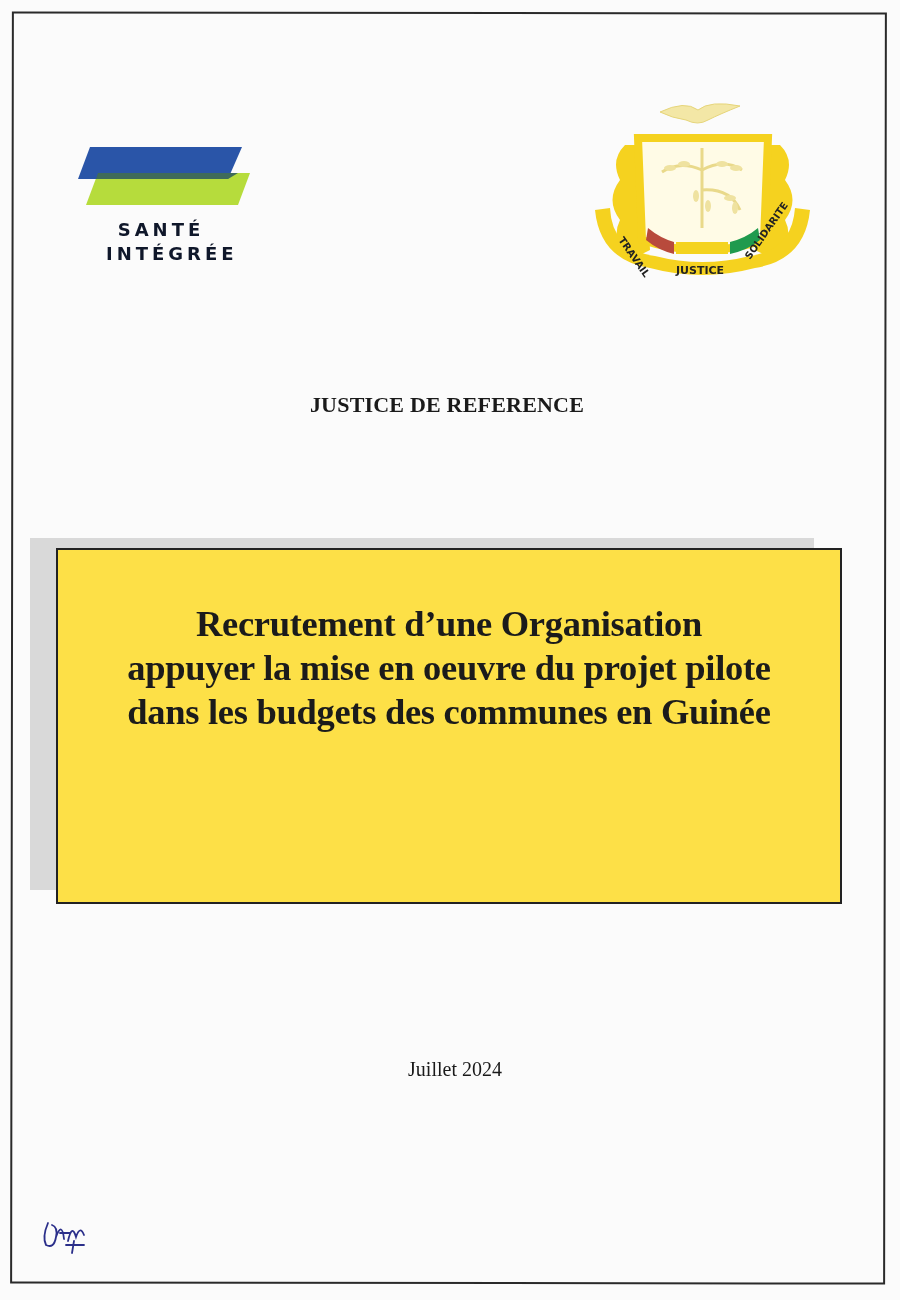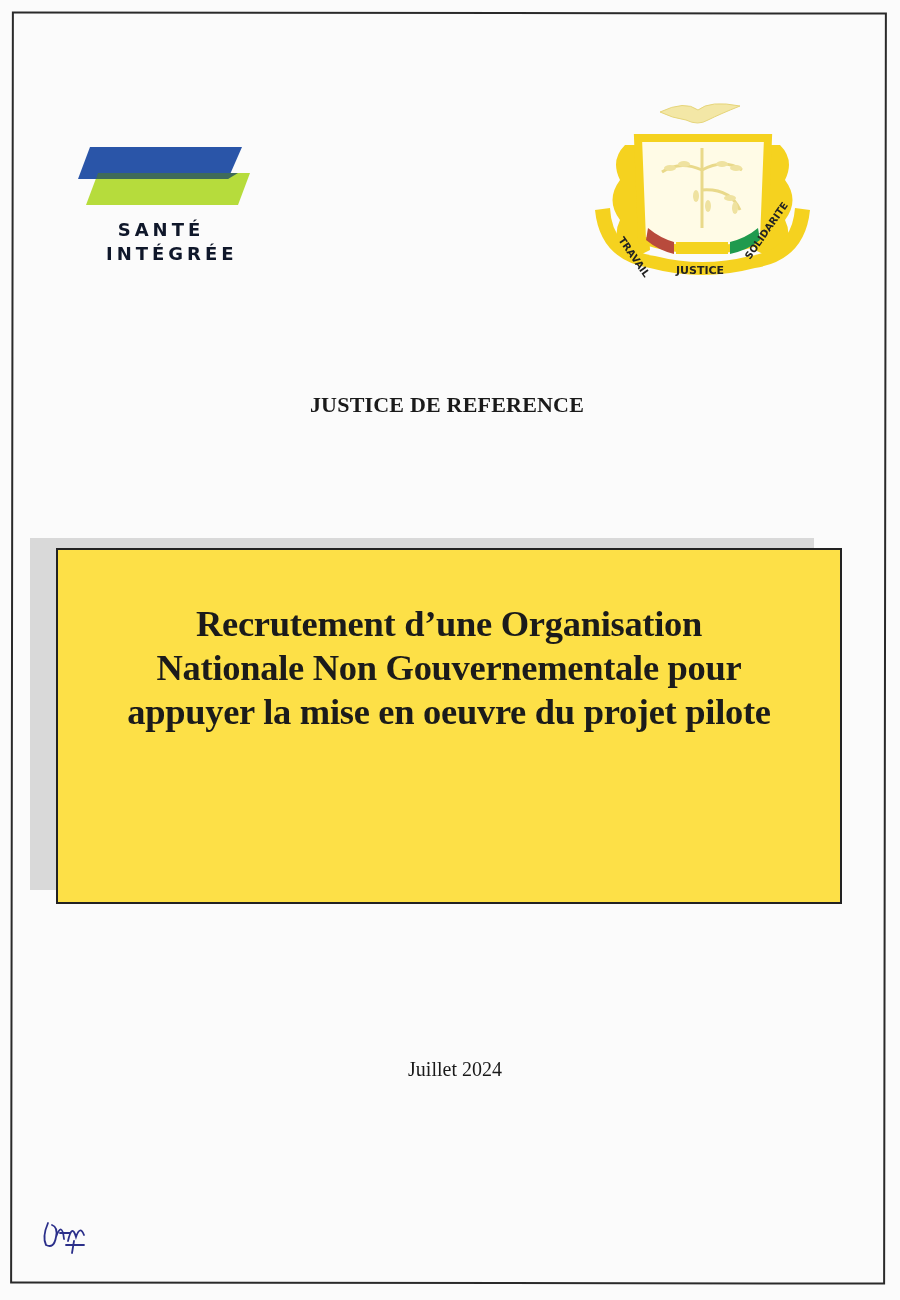--- a/index.html
+++ b/index.html
@@ -97,22 +97,22 @@
     <text x="160" y="160" font-family="DejaVu Sans, sans-serif" font-weight="bold" font-size="10" fill="#222" transform="rotate(-55 160 160)">SOLIDARITE</text>
   </svg>
 </div>
 
 <div class="tdr-title">JUSTICE DE REFERENCE</div>
 
 <div class="title-shadow"></div>
 <div class="title-box">
   <div class="title-text">
     <span class="title-line">Recrutement d’une Organisation</span>
-    <span class="title-line">Nationale Non Gouvernementale pour</span>
     <span class="title-line">appuyer la mise en oeuvre du projet pilote</span>
+    <span class="title-line">dans les budgets des communes en Guinée</span>
   </div>
 </div>
 
 <div class="date">Juillet 2024</div>
 
 <div class="signature">
   <svg width="60" height="45" viewBox="0 0 60 45">
     <path d="M10,8 Q4,22 8,30 Q16,34 18,22 Q20,12 14,10 M18,22 Q24,6 26,24 M22,18 L32,18 M30,26 Q34,8 38,22 Q42,10 46,20 M28,30 L46,30 M36,26 L34,38" stroke="#2b2f8a" stroke-width="1.8" fill="none" stroke-linecap="round"></path>
   </svg>
 </div>

